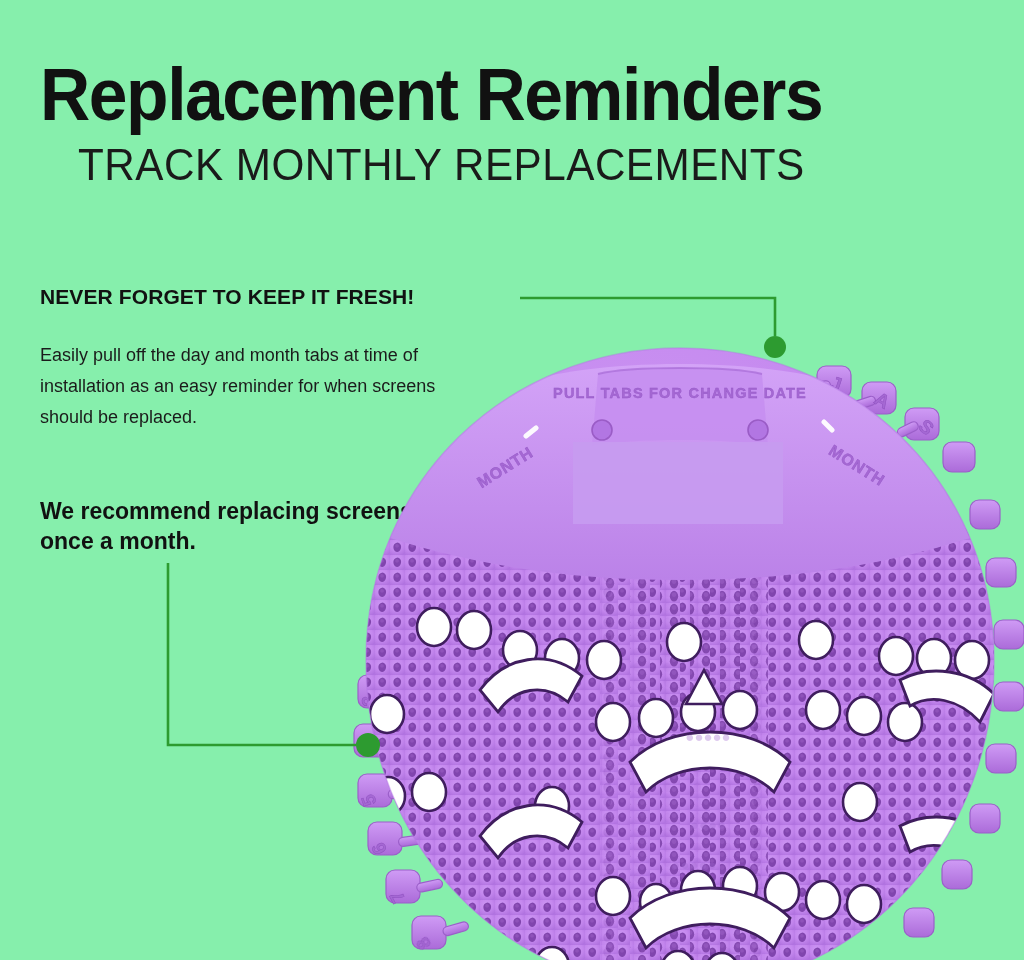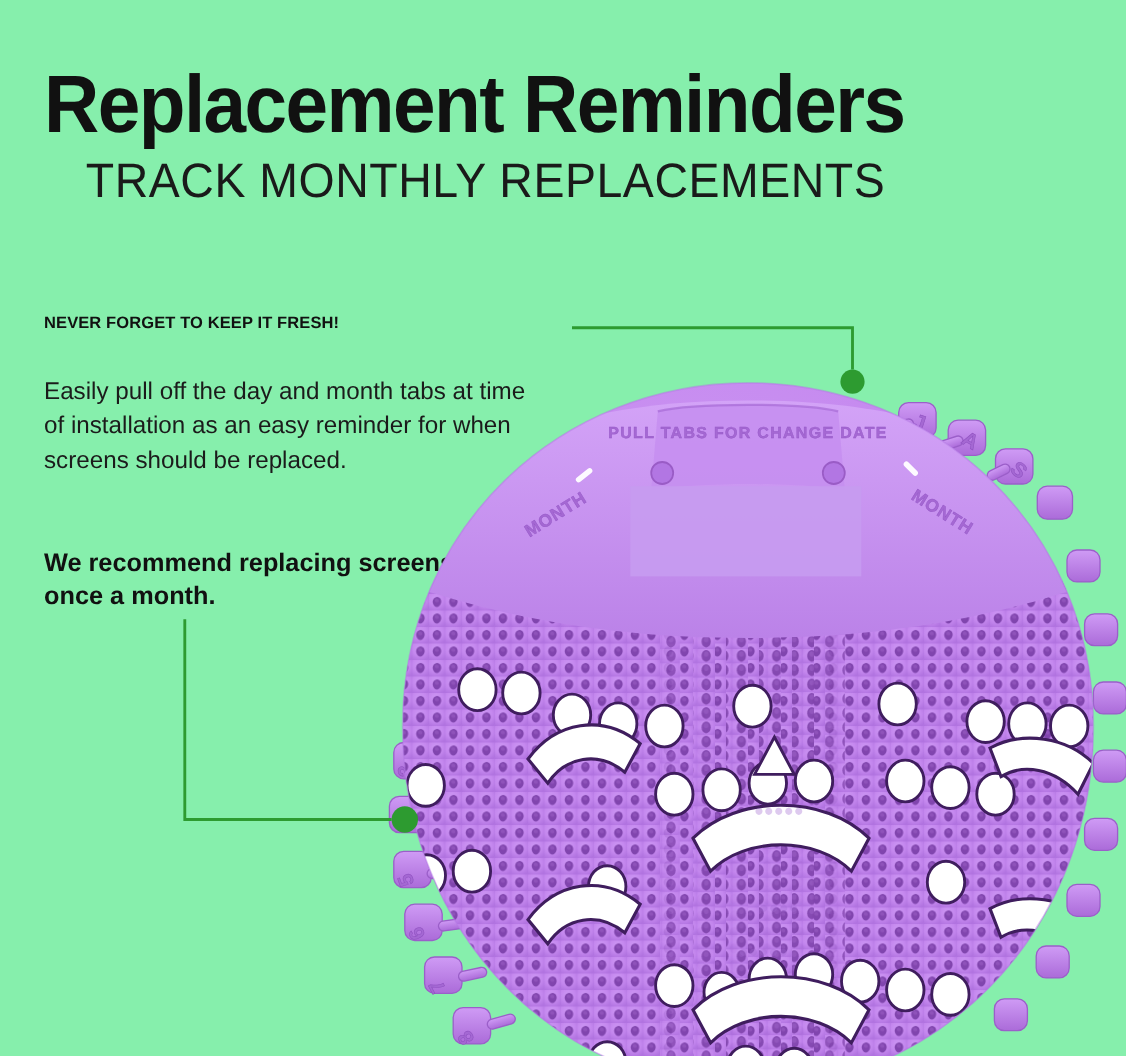--- a/index.html
+++ b/index.html
@@ -33,26 +33,26 @@
     letter-spacing:0.5px;
     color:#1a1a1a;
     transform:scaleX(0.96);
     transform-origin:left top;
     white-space:nowrap;
   }
 
   
   .callout-head{
     position:absolute;left:40px;top:285px;
-    font-weight:700;font-size:15px;letter-spacing:0.1px;
+    font-weight:700;font-size:21px;letter-spacing:0.1px;
     color:#111;white-space:nowrap;text-align:right;
   }
   .body-copy{
     position:absolute;left:40px;top:340px;width:450px;
-    font-weight:400;font-size:22px;line-height:31px;color:#1b1b1b;
+    font-weight:400;font-size:18px;line-height:31px;color:#1b1b1b;
   }
   .callout-head2{
     position:absolute;left:40px;top:496px;width:400px;
     font-weight:700;font-size:23px;line-height:30px;color:#111;
   }
 
   
   .connector-svg{position:absolute;left:0;top:0;width:1024px;height:960px;pointer-events:none;}
 
   

